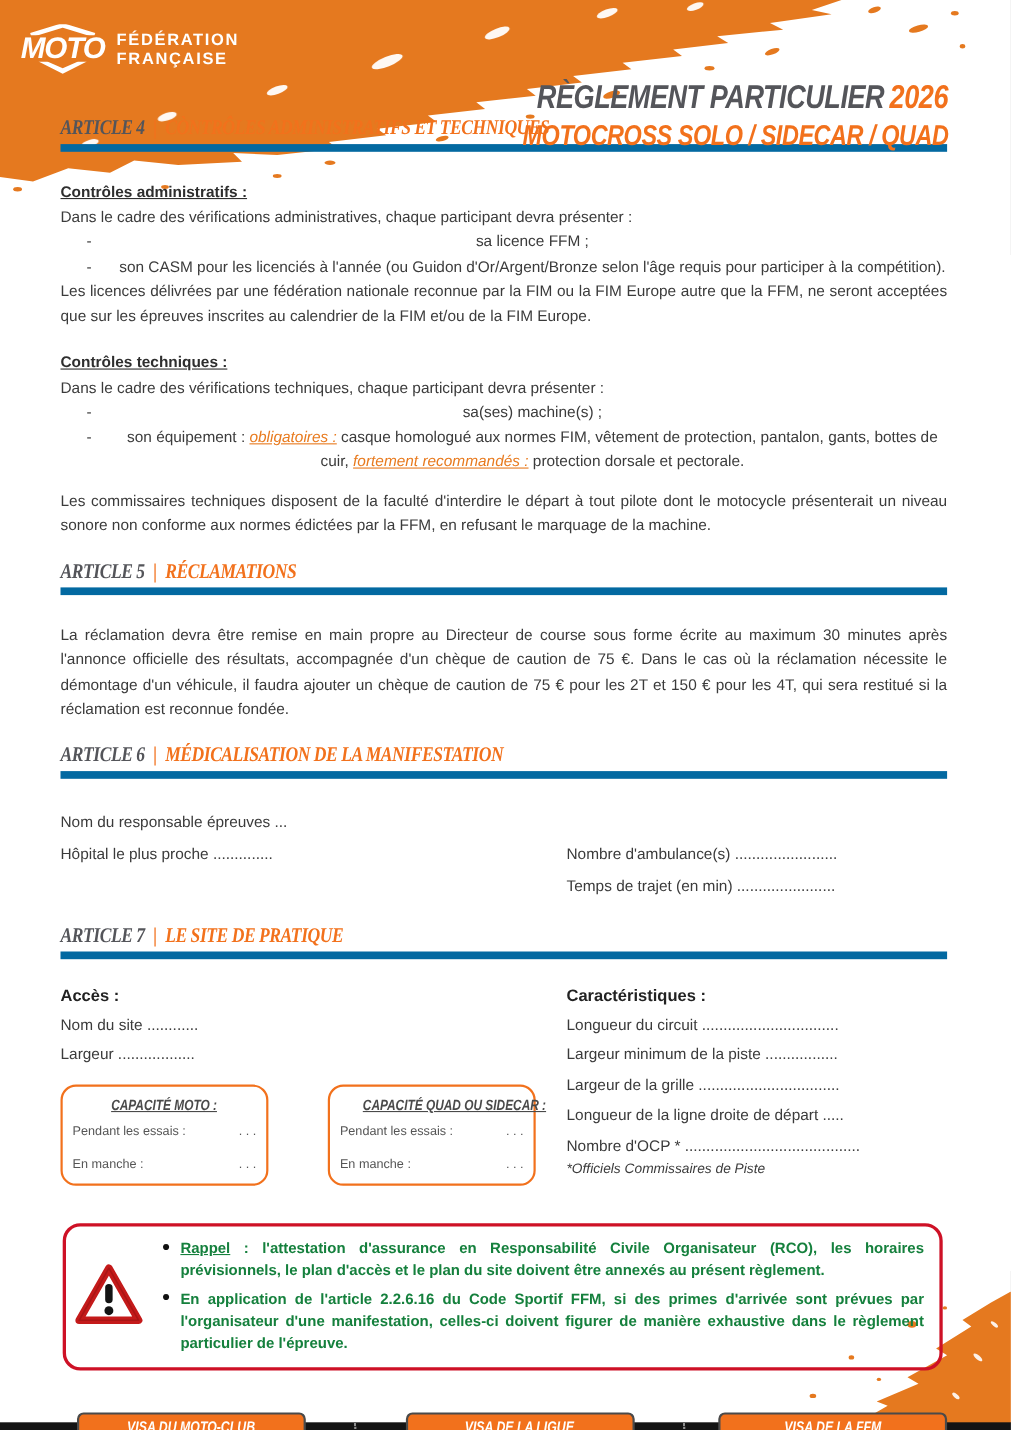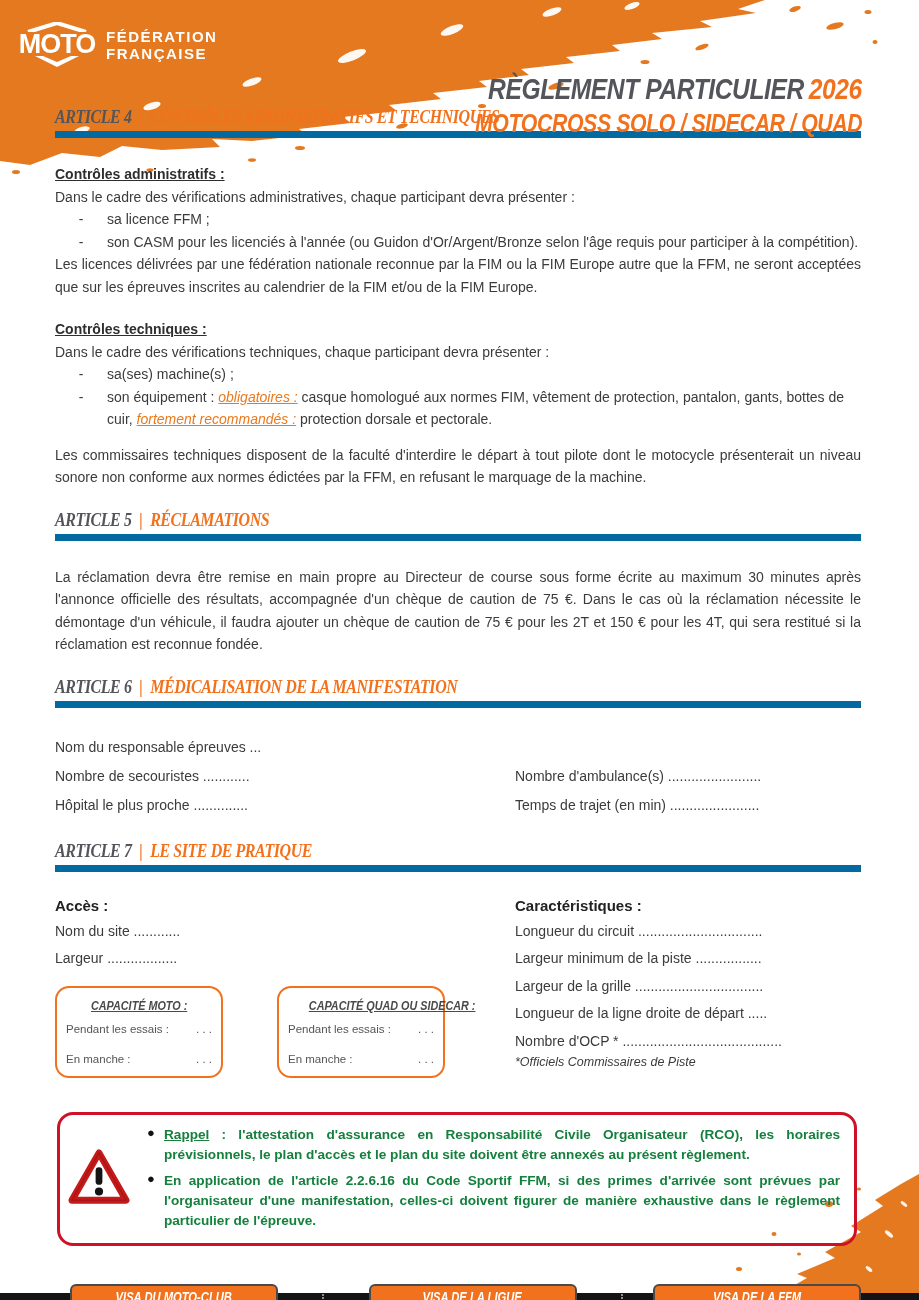--- a/index.html
+++ b/index.html
@@ -6,21 +6,21 @@
   body { background:#888; font-family:"Liberation Sans", sans-serif; }
   .page { position:relative; width:919px; height:1300px; background:#fff; margin:0 auto; overflow:hidden; color:#3b3b3b; }
 
   
   .header-splat { position:absolute; top:0; left:0; width:919px; height:180px; pointer-events:none; }
   .footer-splat { position:absolute; right:0; bottom:6px; width:240px; height:120px; pointer-events:none; }
   .bottom-bar { position:absolute; left:0; bottom:0; width:100%; height:7px; background:#141414; }
 
   .logo { position:absolute; top:22px; left:18px; display:flex; align-items:center; gap:10px; z-index:3; }
   .logo-moto { display:flex; flex-direction:column; align-items:center; width:78px; }
-  .logo-moto-text { color:#fff; font-weight:bold; font-size:27px; letter-spacing:-1px; line-height:24px; }
+  .logo-moto-text { color:#fff; font-weight:bold; font-style:italic; font-size:27px; letter-spacing:-1px; line-height:24px; }
   .logo-fed { color:#fff; font-weight:bold; font-size:15px; letter-spacing:1.5px; line-height:17px; }
 
   .header-titles { position:absolute; top:28px; right:57px; text-align:right; z-index:3;margin-top:44px; }
   .ht-line1, .ht-line2 { white-space:nowrap; }
   .ht-inner { display:inline-block; transform:scaleX(0.82); transform-origin:right center; font-weight:bold; font-style:italic; }
   .ht-line1 .ht-inner { font-size:30px; color:#54555a; letter-spacing:-0.5px; }
   .ht-line1 .year { color:#f2711c; margin-left:6px; }
   .ht-line2 { margin-top:2px; }
   .ht-line2 .ht-inner { font-size:26px; color:#f2711c; letter-spacing:-0.5px; }
 
@@ -31,40 +31,40 @@
   .art-inner { display:inline-block; transform:scaleX(0.84); transform-origin:left center; font-weight:bold; font-style:italic; font-size:19px; letter-spacing:-0.5px; }
   .art-num { color:#54555a; }
   .art-sep { color:#f2711c; margin:0 5px; }
   .art-title { color:#f2711c; }
 
   .body-text { font-size:14px; line-height:22.5px; color:#3b3b3b; }
   .just { text-align:justify; }
   .sub-heading { font-weight:bold; text-decoration:underline; font-size:14px; line-height:22.5px; color:#2e2e2e; }
   .dash-row { display:flex; }
   .dash { width:52px; text-align:center; flex:none; }
-  .dash-body { flex:1; }
+  .dash-body { flex:1;text-align:center; }
   .em-orange { color:#e87a1e; font-style:italic; text-decoration:underline; } .gap-m { height:13px; } .gap-l { height:20px; }
 
   
   .fields-2col { display:flex; font-size:14px; }
   .fields-2col .col-l { width:460px; }
   .fields-2col .col-r { flex:1; }
   .field-line { line-height:29px; white-space:nowrap; }
 
   
   .site-cols { display:flex; margin-top:2px;justify-content:center; }
   .site-left { width:460px; }
   .site-right { flex:1; }
   .col-head { font-weight:bold; font-size:15px; color:#222; margin-bottom:4px; }
   .acc-line { font-size:14px; line-height:27px; white-space:nowrap; }
   .carac-line { font-size:14px; line-height:27.5px; white-space:nowrap; }
   .carac-note { font-size:12.5px; font-style:italic; color:#3b3b3b; line-height:15px; }
 
   .cap-row { display:flex; gap:54px; margin-top:14px; }
-  .cap-box { width:168px; border:2px solid #f2711c; border-radius:14px; padding:8px 9px 10px; background:#fff; }
+  .cap-box { width:189px; border:2px solid #f2711c; border-radius:14px; padding:8px 9px 10px; background:#fff; }
   .cap-title { text-align:center; white-space:nowrap; margin-bottom:8px; }
   .cap-title-inner { display:inline-block; transform:scaleX(0.8); transform-origin:center; font-weight:bold; font-style:italic; font-size:13.5px; color:#4a4a4a; text-decoration:underline; letter-spacing:0; }
   .cap-line { display:flex; justify-content:space-between; font-size:11.5px; color:#555; line-height:14px; margin-top:8px; }
   .cap-line + .cap-line { margin-top:16px; }
 
   
   .warn-box { margin:34px 4px 0 2px; border:3px solid #ce1126; border-radius:16px; display:flex; align-items:center; padding:10px 14px 12px 8px; gap:8px; }
   .warn-icon { flex:none; }
   .warn-items { flex:1; }
   .warn-item { display:flex; margin-top:6px; }
@@ -198,21 +198,20 @@
     <div class="art-heading">
       <span class="art-inner">
         <span class="art-num">ARTICLE 6</span>
         <span class="art-sep">|</span>
         <span class="art-title">MÉDICALISATION DE LA MANIFESTATION</span>
       </span>
     </div>
     <div class="fields-2col">
       <div class="col-l">
         <div class="field-line">Nom du responsable épreuves ...</div>
-        <div class="field-line">Nombre de secouristes ............</div>
         <div class="field-line">Hôpital le plus proche ..............</div>
       </div>
       <div class="col-r">
         <div class="field-line">&nbsp;</div>
         <div class="field-line">Nombre d'ambulance(s)  ........................</div>
         <div class="field-line">Temps de trajet (en min)  .......................</div>
       </div>
     </div>
 
     <div class="gap-l"></div>

